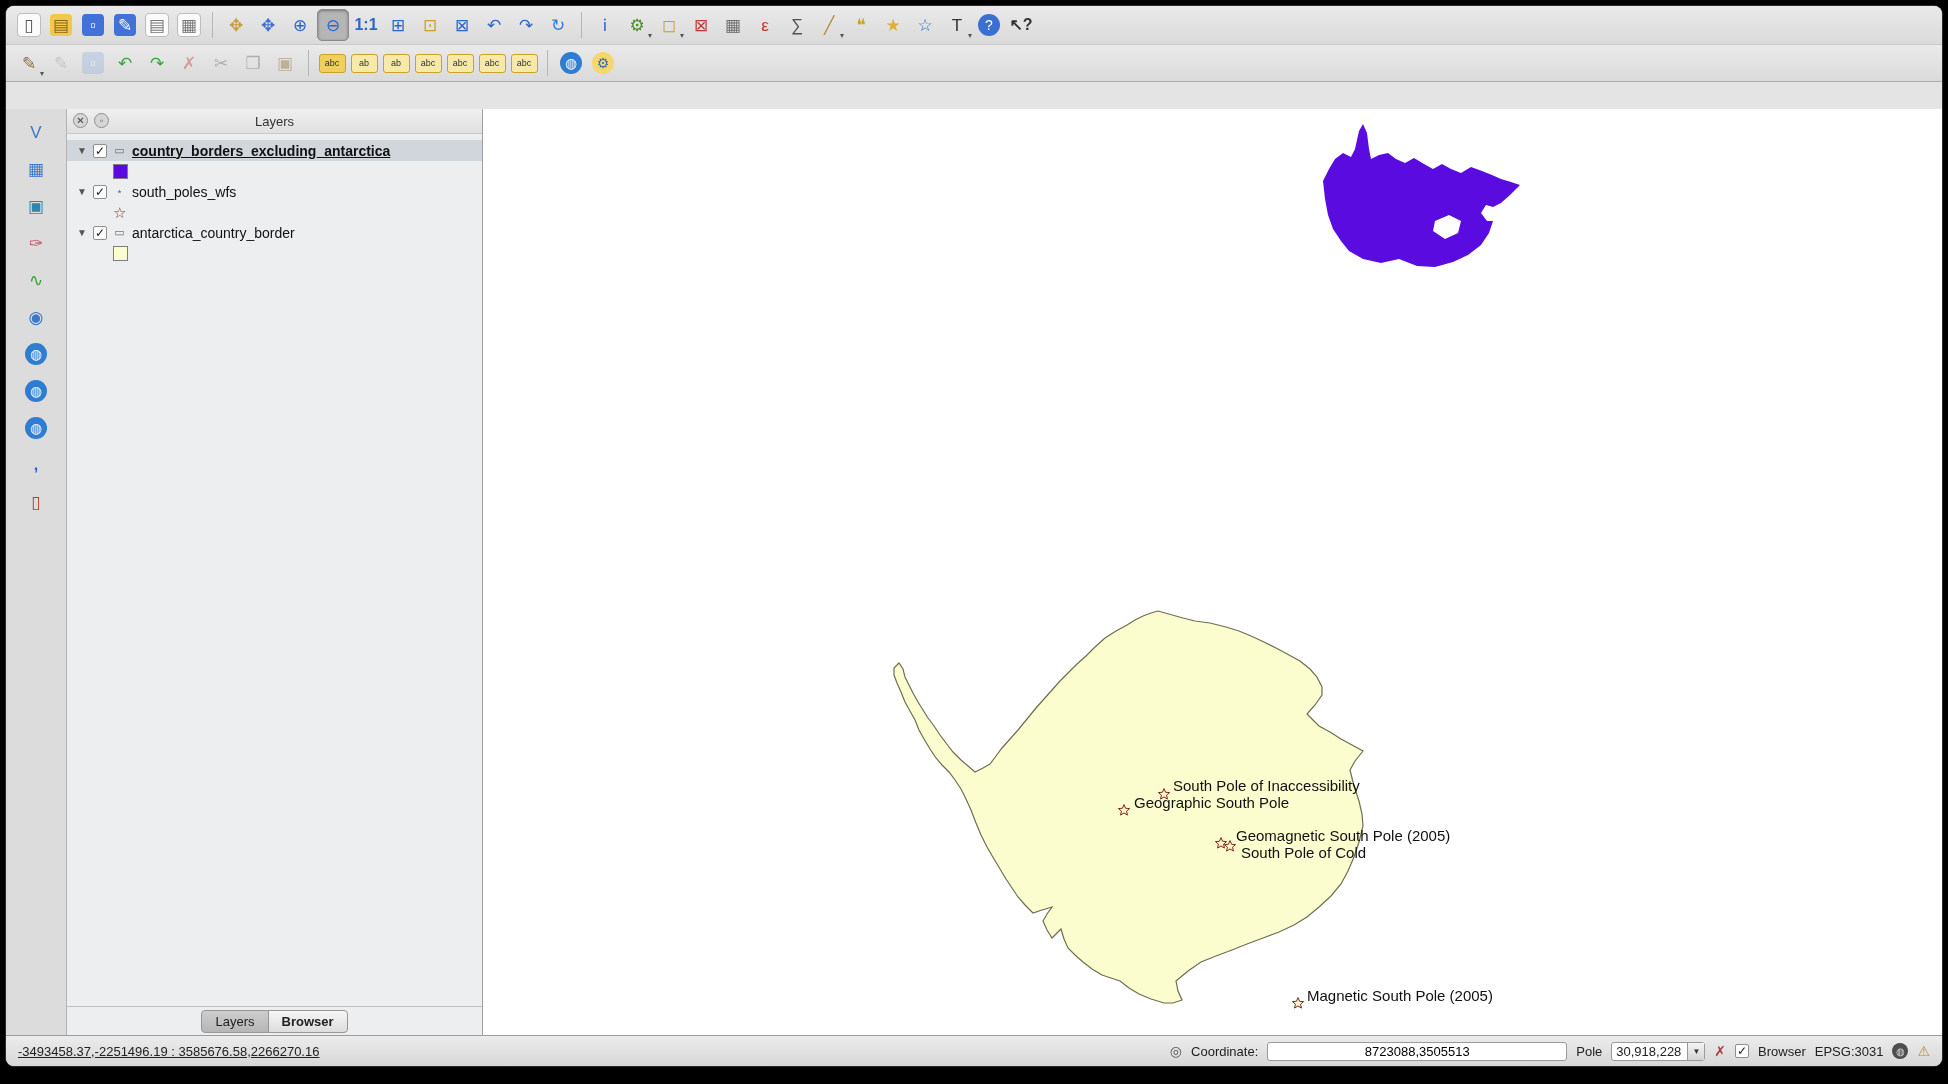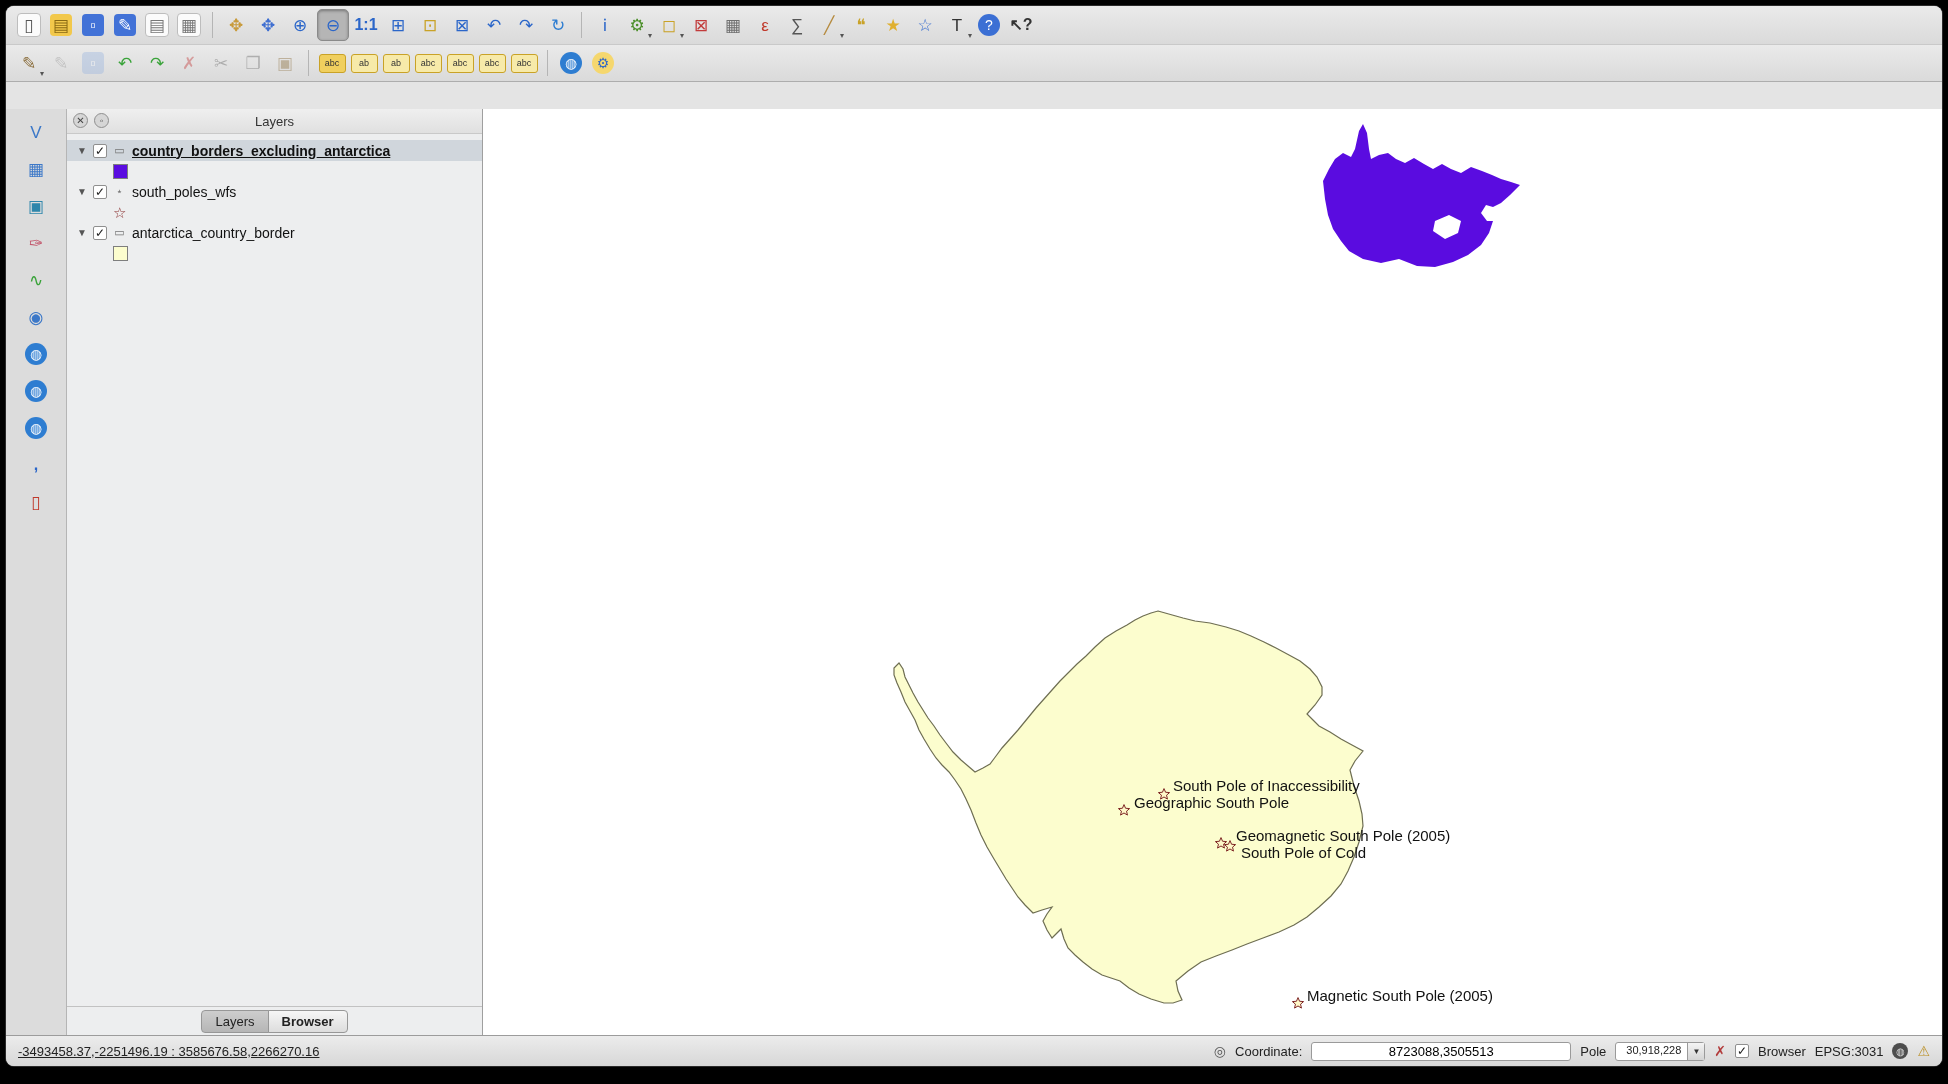--- a/index.html
+++ b/index.html
@@ -63,24 +63,24 @@
   
   .map{flex:1;background:#ffffff;position:relative;}
   #map-svg{position:absolute;left:0;top:0;width:100%;height:100%;}
   .map-label{font-size:15px;fill:#111;font-family:"Liberation Sans",sans-serif;}
   
   .status{position:absolute;left:0;right:0;bottom:0;height:30px;background:linear-gradient(#ececec,#d7d7d7);
           border-top:1px solid #9c9c9c;display:flex;align-items:center;font-size:13px;color:#222;
           padding:0 12px;gap:9px;}
   .extents{margin-right:auto;text-decoration:underline;}
   .st-ic{font-size:14px;line-height:1;}
-  input.coord{width:260px;height:19px;border:1px solid #9a9a9a;border-radius:3px;text-align:center;
+  input.coord{width:300px;height:19px;border:1px solid #9a9a9a;border-radius:3px;text-align:center;
               font-size:13px;background:#fff;box-sizing:border-box;font-family:"Liberation Sans",sans-serif;}
   .scale-box{display:flex;align-items:stretch;border:1px solid #9a9a9a;border-radius:3px;background:#fff;height:19px;box-sizing:border-box;}
-  .scale-val{padding:1px 6px 0 10px;font-size:11px;}
+  .scale-val{padding:1px 6px 0 4px;font-size:13px;}
   .scale-dd{width:16px;background:linear-gradient(#f4f4f4,#d4d4d4);border-left:1px solid #9a9a9a;
             font-size:8px;display:flex;align-items:center;justify-content:center;color:#333;}
   .crs-ic{width:16px;height:16px;border-radius:50%;background:#4d4d4d;color:#ddd;font-size:10px;
           display:flex;align-items:center;justify-content:center;}
 </style>
 </head>
 <body>
 
 <div class="window">
 

